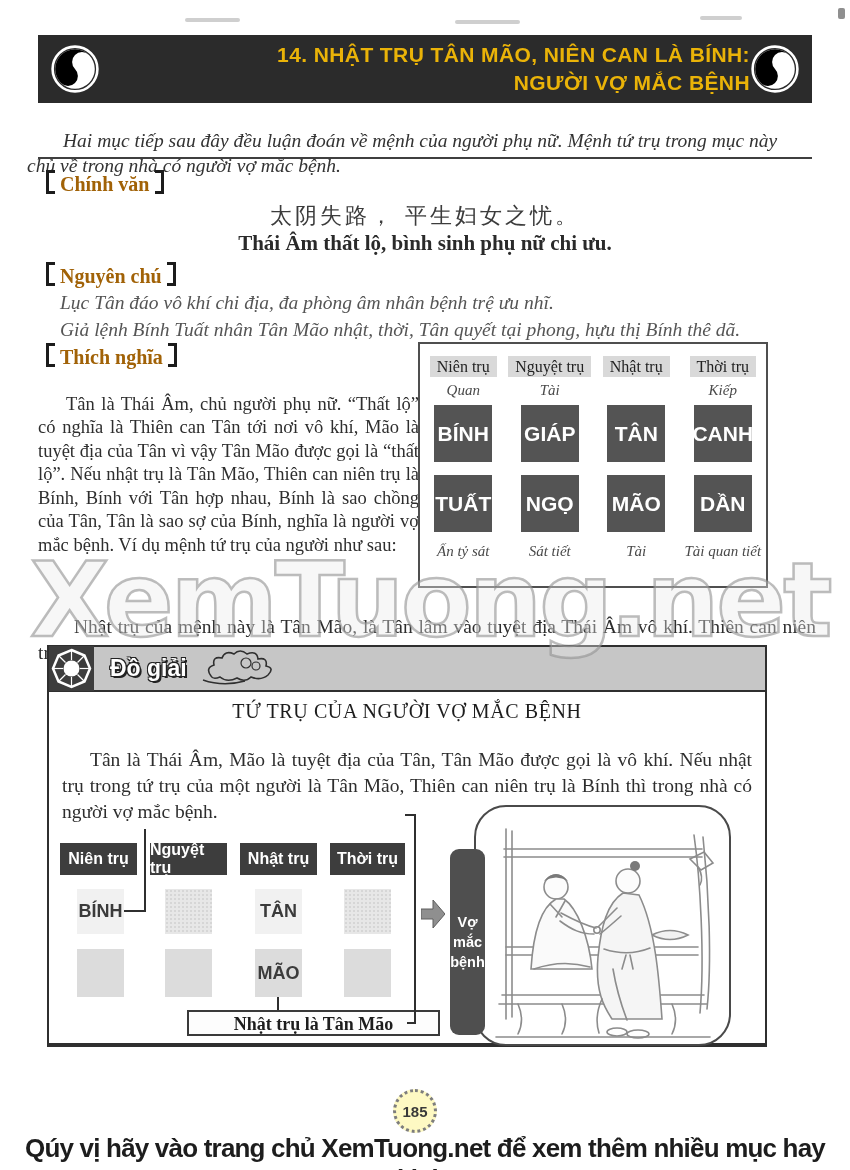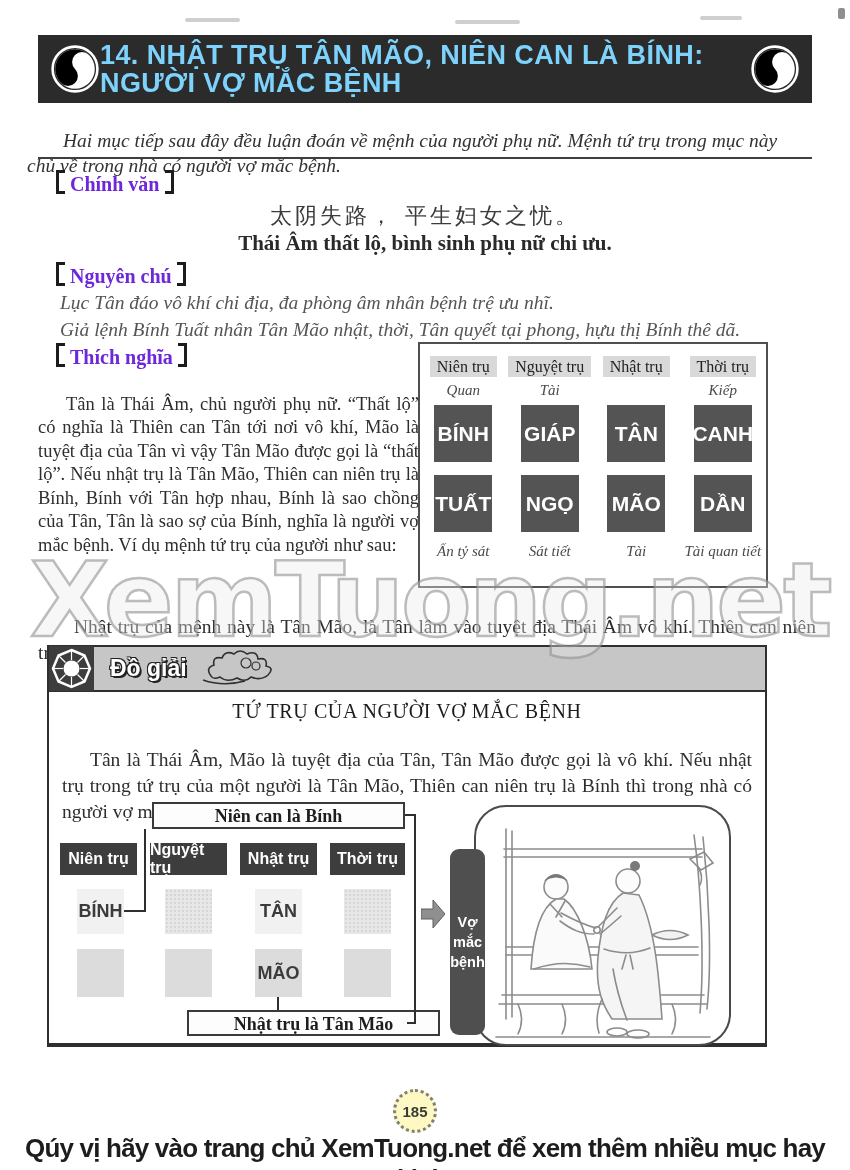--- a/index.html
+++ b/index.html
@@ -5,31 +5,31 @@
   html,body{margin:0;padding:0;background:#e8e8e8;}
   #page{position:relative;width:850px;height:1170px;margin:0 auto;background:#ffffff;
         font-family:"Liberation Serif",serif;color:#2f2f2f;overflow:hidden;}
 
   
   .artifact{position:absolute;background:#cfcfcf;border-radius:2px;}
 
   
   .band{position:absolute;left:38px;top:35px;width:774px;height:68px;background:#2b2b2b;
         display:flex;align-items:center;justify-content:space-between;padding:0 12px;box-sizing:border-box;}
-  .band-title{flex:1;text-align:left;color:#7dd3fc;font-family:"Liberation Sans",sans-serif;
-        font-weight:700;font-size:27px;line-height:28px;letter-spacing:.4px;}
+  .band-title{flex:1;text-align:right;color:#eab308;font-family:"Liberation Sans",sans-serif;
+        font-weight:700;font-size:21px;line-height:28px;letter-spacing:.4px;}
   .yy{width:50px;height:50px;flex:0 0 auto;}
 
   
   .intro{position:absolute;left:27px;top:108px;width:776px;font-style:italic;font-size:19.5px;
         line-height:25px;text-indent:36px;color:#333;}
   .rule{position:absolute;left:38px;top:157px;width:774px;border-top:2px solid #3f3f3f;}
 
   
-  .seclabel{position:absolute;left:56px;font-weight:700;font-size:20px;color:#6d28d9;white-space:nowrap;}
+  .seclabel{position:absolute;left:46px;font-weight:700;font-size:20px;color:#a16207;white-space:nowrap;}
   .lb,.rb{display:inline-block;width:6px;height:18px;border:3px solid #1c1c1c;vertical-align:-3px;}
   .lb{border-right:0;margin-right:5px;} .rb{border-left:0;margin-left:5px;}
 
   .cjk{position:absolute;left:0;top:201px;width:850px;text-align:center;font-size:22px;
         letter-spacing:3px;color:#3c3c3c;font-family:"DejaVu Sans",sans-serif;}
   .viet-quote{position:absolute;left:0;top:231px;width:850px;text-align:center;font-weight:700;
         font-size:21px;color:#2a2a2a;}
   .nchu{position:absolute;left:60px;width:750px;font-style:italic;font-size:19.5px;color:#555;}
 
   .tn-body{position:absolute;left:38px;top:374px;width:381px;font-size:18.5px;line-height:23.5px;
@@ -215,21 +215,20 @@
           <path d="M2,32 Q22,39 44,33" fill="none" stroke="#2f2f2f" stroke-width="1.4"></path>
           <circle cx="45" cy="15" r="5" fill="none" stroke="#2f2f2f" stroke-width="1.2"></circle>
           <circle cx="55" cy="18" r="4" fill="none" stroke="#2f2f2f" stroke-width="1.2"></circle>
         </svg>
       </span>
     </div>
 
     <div class="dotitle">TỨ TRỤ CỦA NGƯỜI VỢ MẮC BỆNH</div>
     <p class="dopara">Tân là Thái Âm, Mão là tuyệt địa của Tân, Tân Mão được gọi là vô khí. Nếu nhật trụ trong tứ trụ của một người là Tân Mão, Thiên can niên trụ là Bính thì trong nhà có người vợ mắc bệnh.</p>
 
-    <div class="callout co-top">Niên can là Bính</div>
     <div class="callout co-bottom">Nhật trụ là Tân Mão</div>
 
     <div class="dph" style="left:11px;width:77px;">Niên trụ</div>
     <div class="dph" style="left:101px;width:77px;">Nguyệt trụ</div>
     <div class="dph" style="left:191px;width:77px;">Nhật trụ</div>
     <div class="dph" style="left:281px;width:75px;">Thời trụ</div>
 
     <div class="cell r1" style="left:28px;">BÍNH</div>
     <div class="cell r1 empty" style="left:116px;"></div>
     <div class="cell r1" style="left:206px;">TÂN</div>

